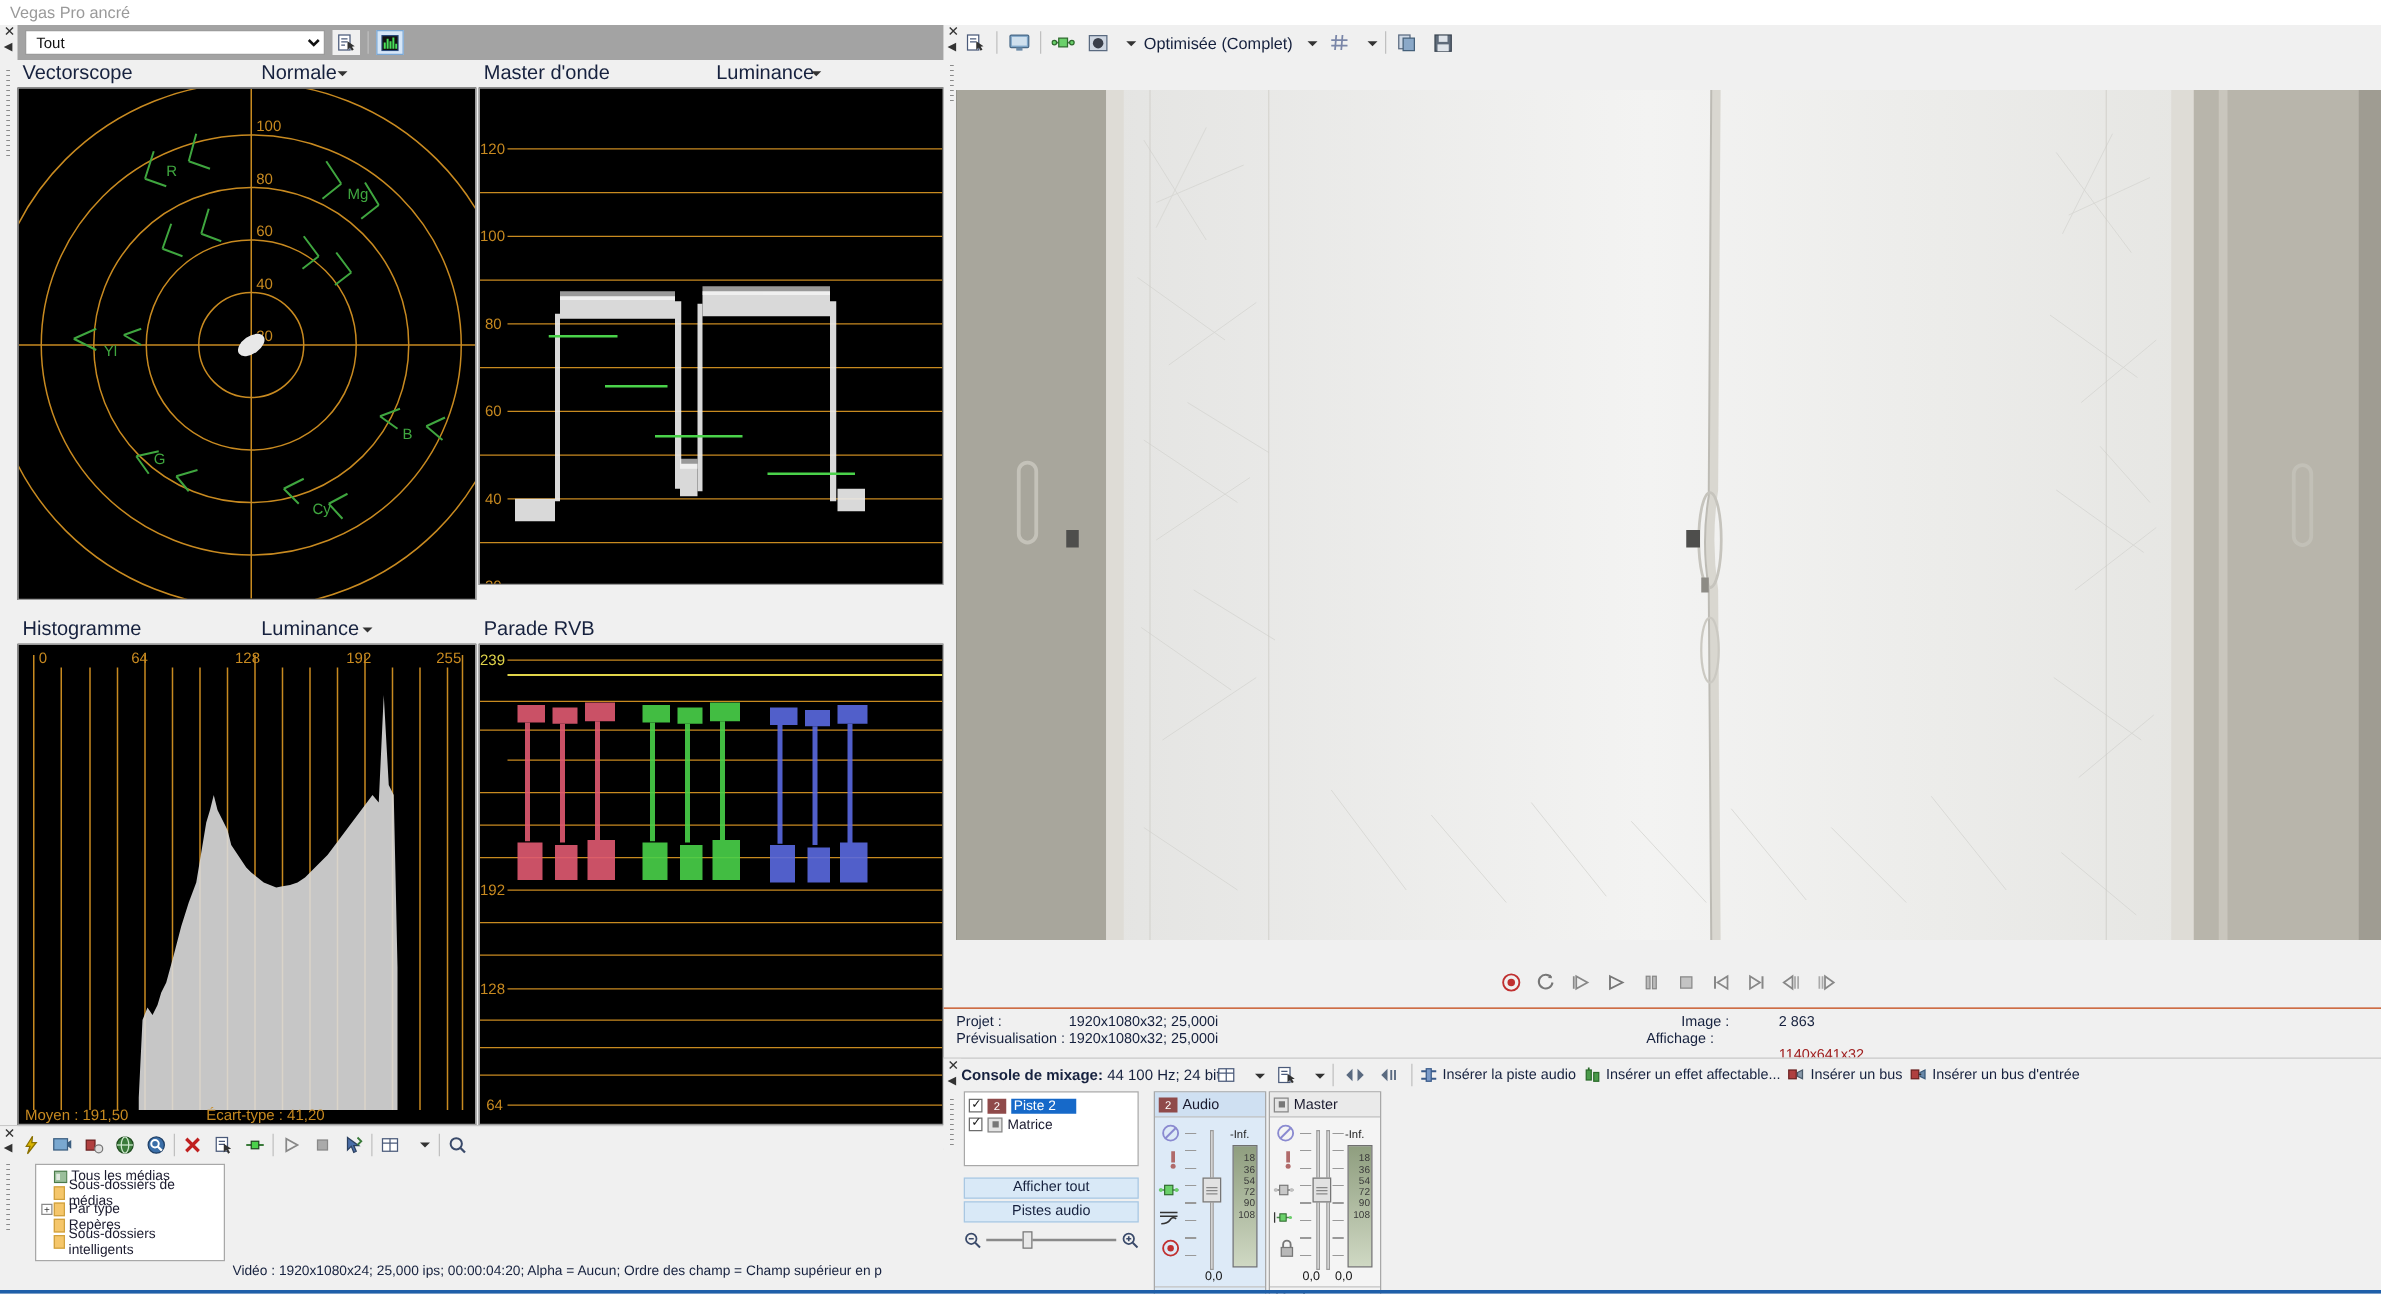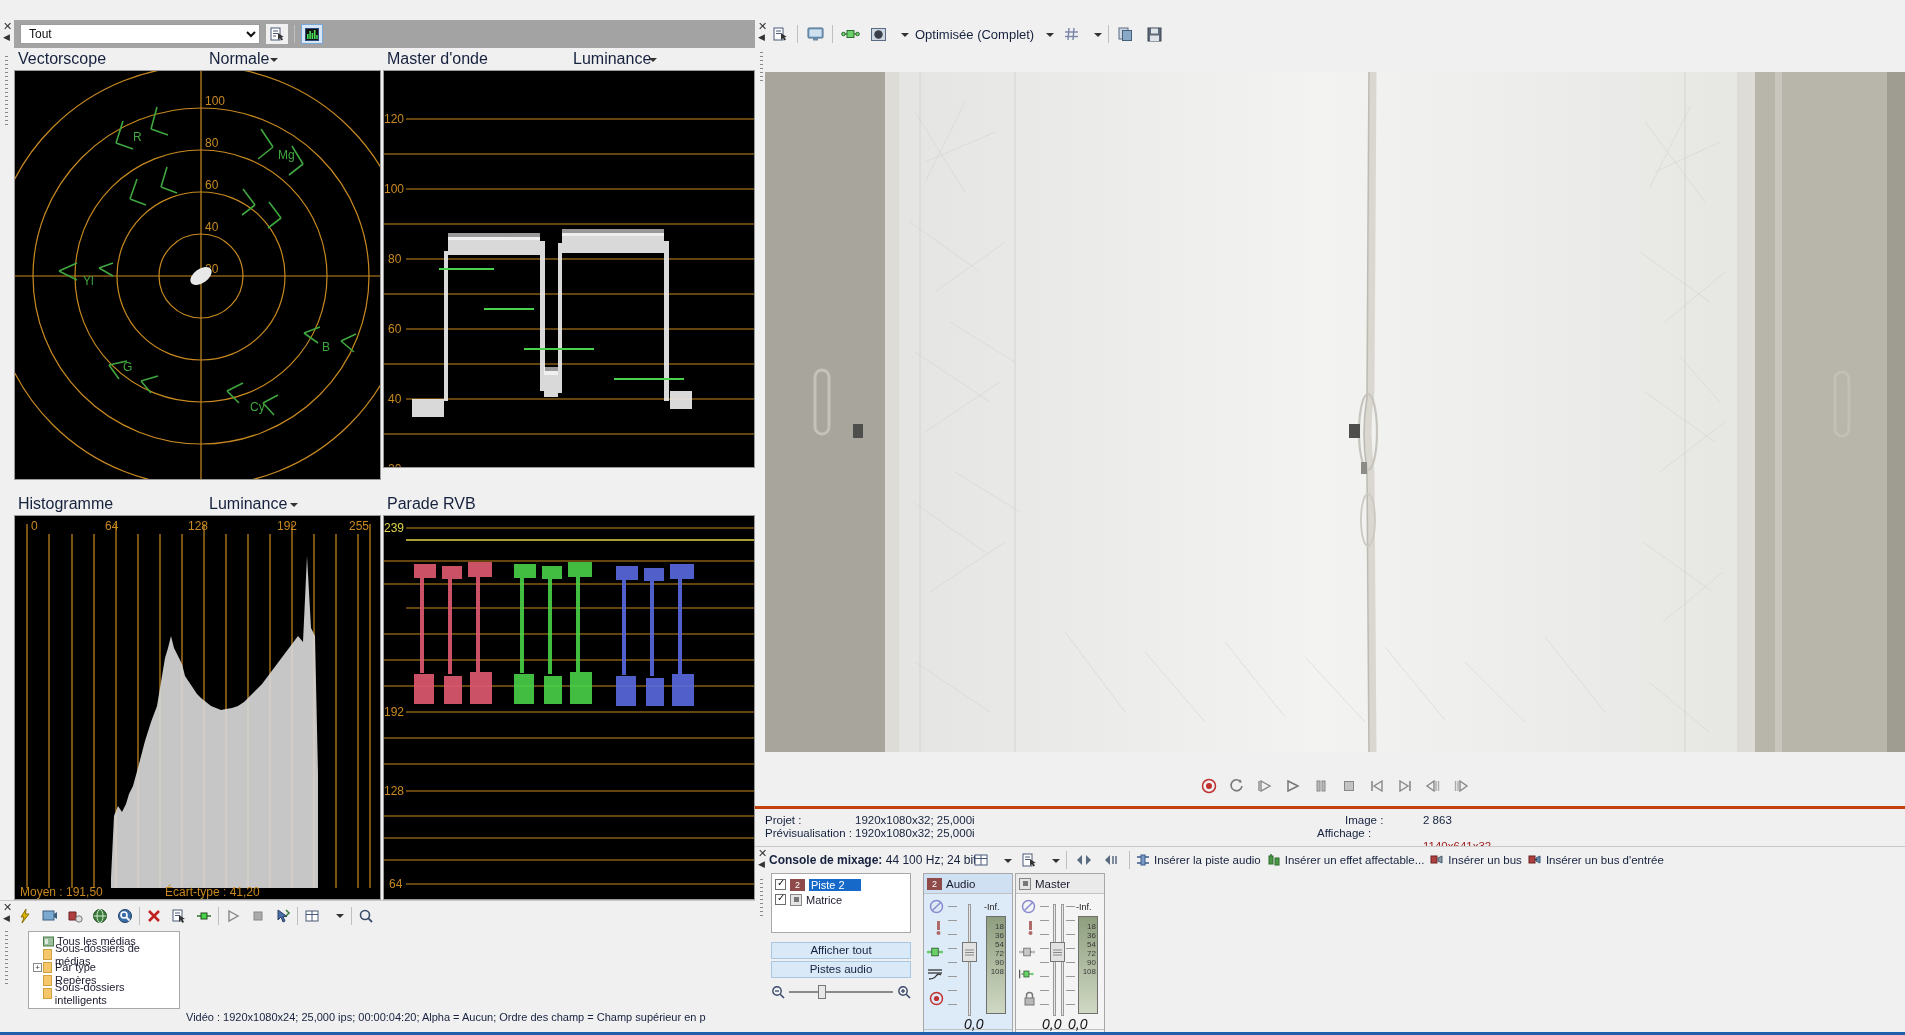--- a/index.html
+++ b/index.html
@@ -71,21 +71,21 @@
   .pvtoolbar{ position:absolute; left:14px; top:0; height:28px; display:flex; align-items:center; gap:6px;}
   .pvlabel{ font-size:13px; color:#16213e; }
   .pvarea{ position:absolute; left:10px; top:52px; width:1140px; height:680px; background:#000;}
   .pvimg{ position:absolute; inset:0; }
 
   .transport{ position:absolute; left:10px; top:752px; width:1140px; height:28px;
      display:flex; align-items:center; justify-content:center; gap:10px;}
   .tc{ width:18px; height:18px; display:flex; align-items:center; justify-content:center;}
 
   .pvinfo{ position:absolute; left:0px; top:786px; width:1150px; height:40px;
-     border-top:3px solid #c2410c; font-size:11.5px; color:#16213e;}
+     border-top:1px solid #c2410c; font-size:11.5px; color:#16213e;}
   .pvinfo .lbl{ position:absolute; }
   .redv{ color:#a02020; }
 
   
   .mixer{ position:absolute; left:0px; top:826px; width:1150px; height:209px;
      background:#f0f0f0; border-top:1px solid #c8c8c8;}
   .mixhdr{ position:absolute; left:14px; top:2px; height:22px; font-size:12px; color:#16213e;
      display:flex; align-items:center;}
   .mixhdr b{ font-weight:bold; }
   .mixtools{ position:absolute; left:215px; top:2px; height:22px; display:flex; align-items:center; gap:6px;}
@@ -116,31 +116,32 @@
   .striphd{ height:20px; display:flex; align-items:center; gap:4px; padding-left:3px;
      border-bottom:1px solid #c2c2c2; font-size:11.5px;}
   .stripbody{ position:relative; height:135px; }
   .stripfoot{ height:20px; border-top:1px solid #c2c2c2; font-size:11px; padding-left:4px; line-height:19px;}
   .faderrail{ position:absolute; width:3px; background:#e6e6e6; border:1px solid #9a9a9a;}
   .faderknob{ position:absolute; width:15px; height:20px; background:#e2e2e2; border:1px solid #777;}
   .meter{ position:absolute; width:24px; background:linear-gradient(to bottom,#8f9e7f,#cfd8c3);
      border:1px solid #6f6f6f;}
   .meterscale{ position:absolute; font-size:8px; color:#3a3a3a; text-align:right; width:22px;}
   .infnum{ position:absolute; font-size:9px; color:#222;}
-  .dbval{ position:absolute; font-size:14px; color:#111;font-style:italic;}
+  .dbval{ position:absolute; font-size:10px; color:#111;}
   .icbtn{ position:absolute; width:16px;height:16px; display:flex;align-items:center;justify-content:center;}
   .ticks{ position:absolute; width:9px; height:100%;
      background-image:repeating-linear-gradient(to bottom,#999 0 1px,transparent 1px 14px);}
   .taskbar{ position:absolute; left:0; bottom:0; width:1905px; height:3px; background:#1f5fa9;}
 </style>
 </head>
 <body>
 
 <div class="app">
 
+  <div class="titlebar">Vegas Pro ancré</div>
 
   <div class="leftcol">
 
     <div class="dockgrip">
       <div class="gripx">✕</div>
       <div class="gripa">◀</div>
       <div class="gripdots"></div>
     </div>
 
     <div class="scopesbar">

